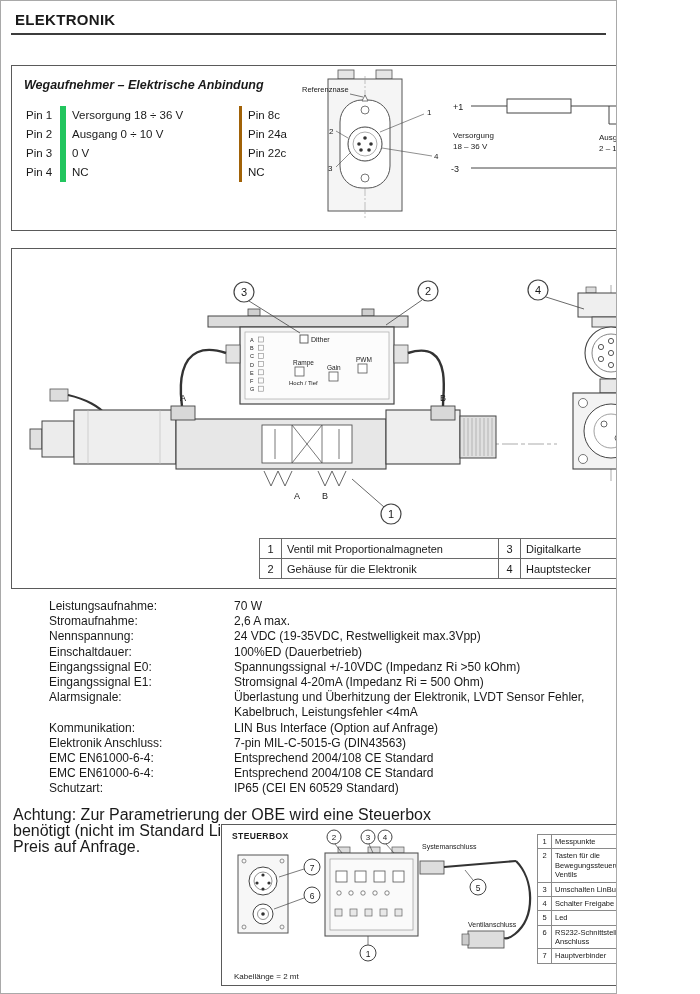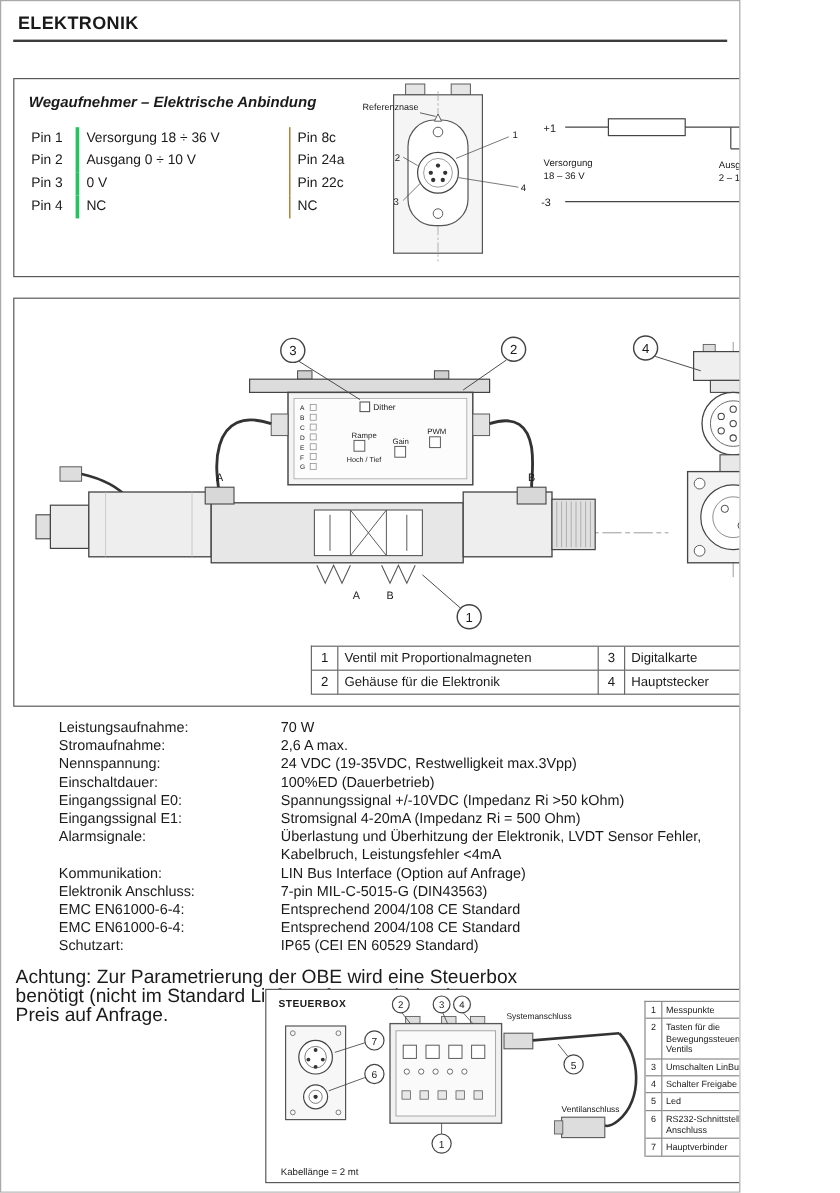--- a/index.html
+++ b/index.html
@@ -11,22 +11,22 @@
   .title-rule { position:absolute; left:10px; right:10px; top:32px; border-top:2px solid #3c3c3c; }
 
   .panel { position:absolute; border:1px solid #5a5a5a; background:#fff; overflow:hidden; }
   #panel-weg { left:10px; top:64px; width:679px; height:166px; }
   #panel-valve { left:10px; top:247px; width:679px; height:341px; }
   #panel-steuerbox { left:220px; top:823px; width:452px; height:162px; }
 
   .weg-title { position:absolute; left:12px; top:12px; font-size:12.5px; font-weight:bold;font-style:italic; }
   .pin-table { position:absolute; left:8px; top:40px; display:grid; grid-template-columns:46px 176px 62px; font-size:11.5px; }
   .pin-table > div { height:19px; line-height:15px; padding:2px 6px; }
-  .pin-table .c1 { border-right:3px solid #22c55e; }
-  .pin-table .c2 { border-right:1px solid #a16207; }
+  .pin-table .c1 { border-right:6px solid #22c55e; }
+  .pin-table .c2 { border-right:3px solid #a16207; }
 
   .connector-svg { position:absolute; left:288px; top:2px; }
   .schematic-svg { position:absolute; left:437px; top:28px; }
   .valve-svg { position:absolute; left:0; top:0; }
   .sb-svg { position:absolute; left:0; top:0; }
 
   .legend-valve { position:absolute; left:247px; top:289px; display:grid;
     grid-template-columns:22px 217px 22px 158px; border-left:1px solid #6a6a6a; border-top:1px solid #6a6a6a;
     font-size:11px; background:#fff; }
   .legend-valve > div { border-right:1px solid #6a6a6a; border-bottom:1px solid #6a6a6a; height:20px; line-height:16px; padding:2px 5px; }

